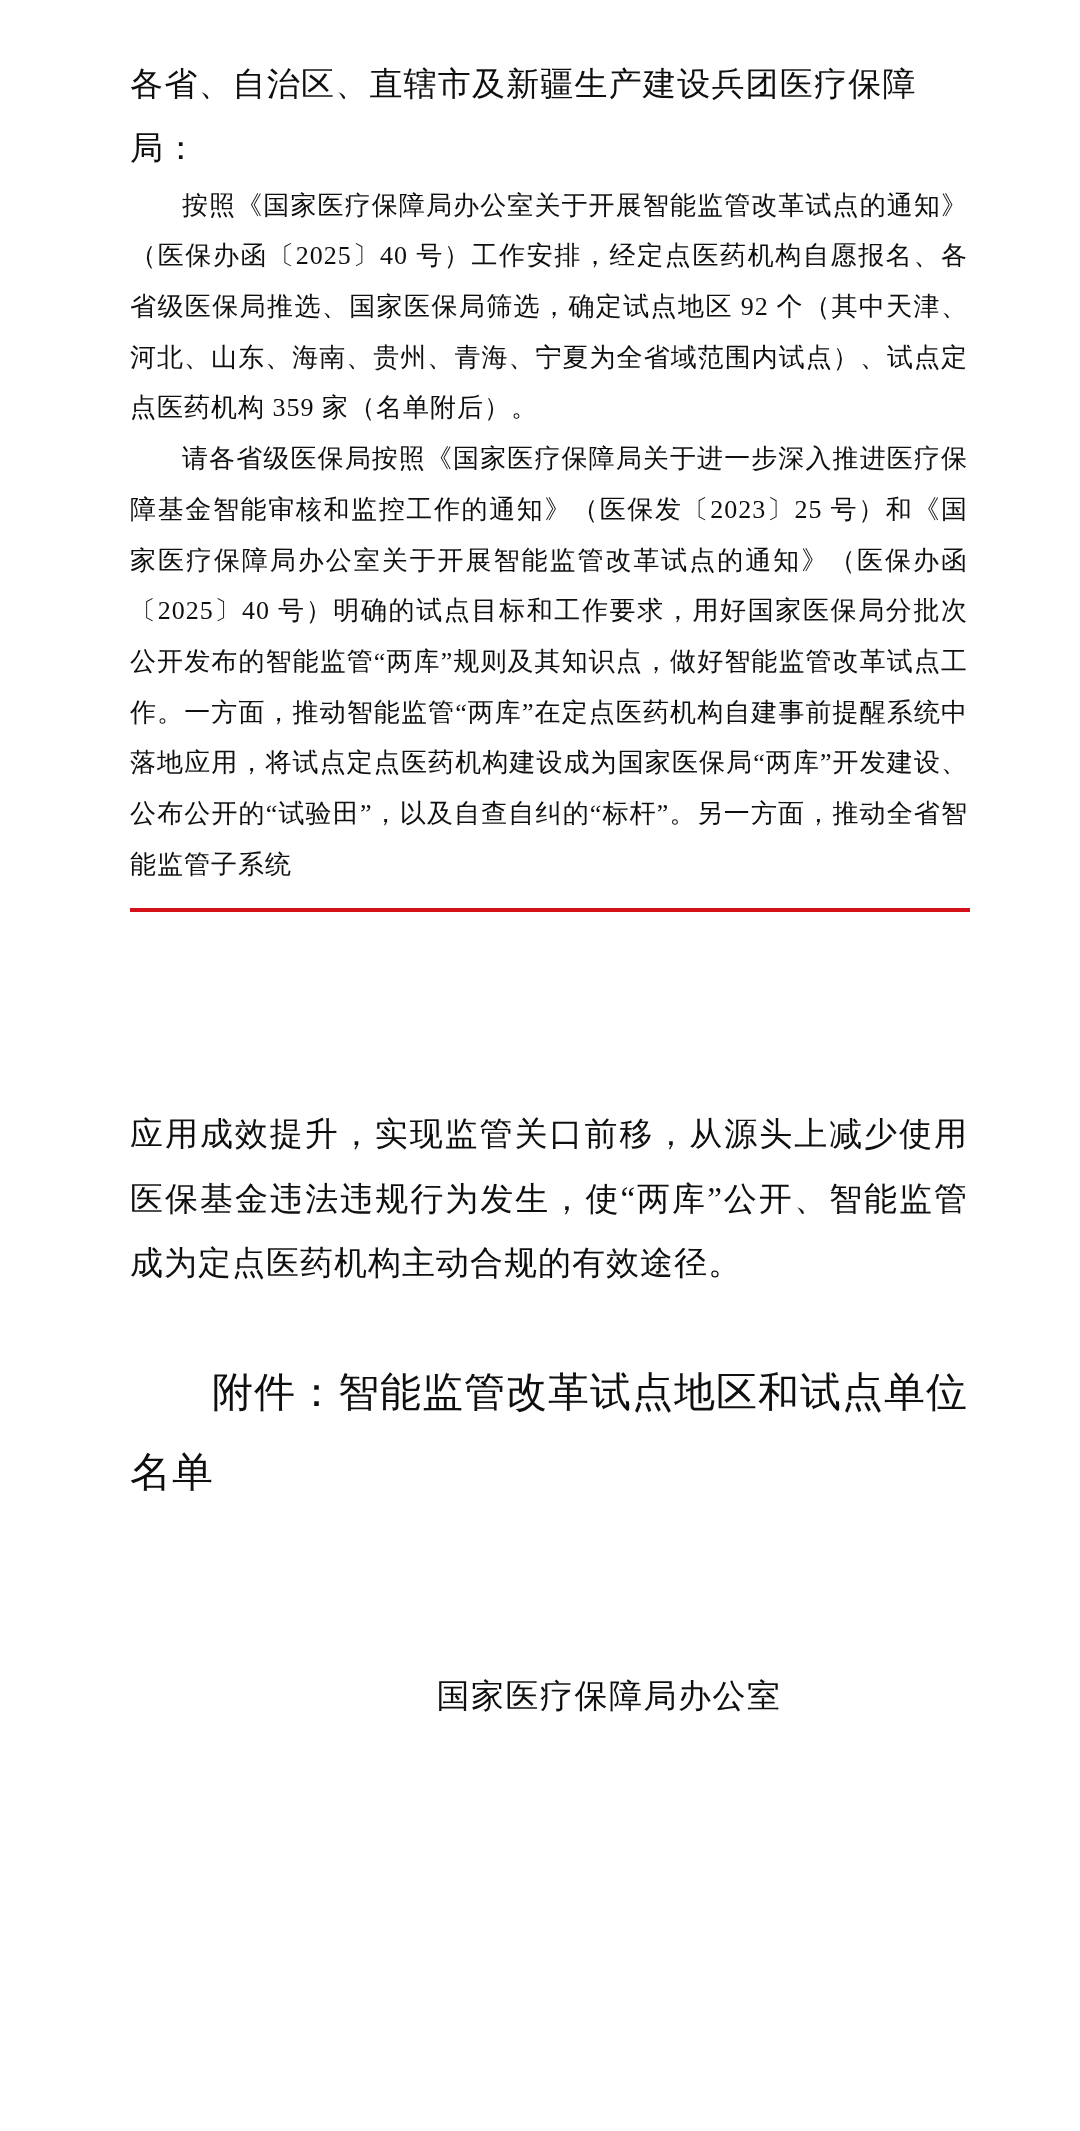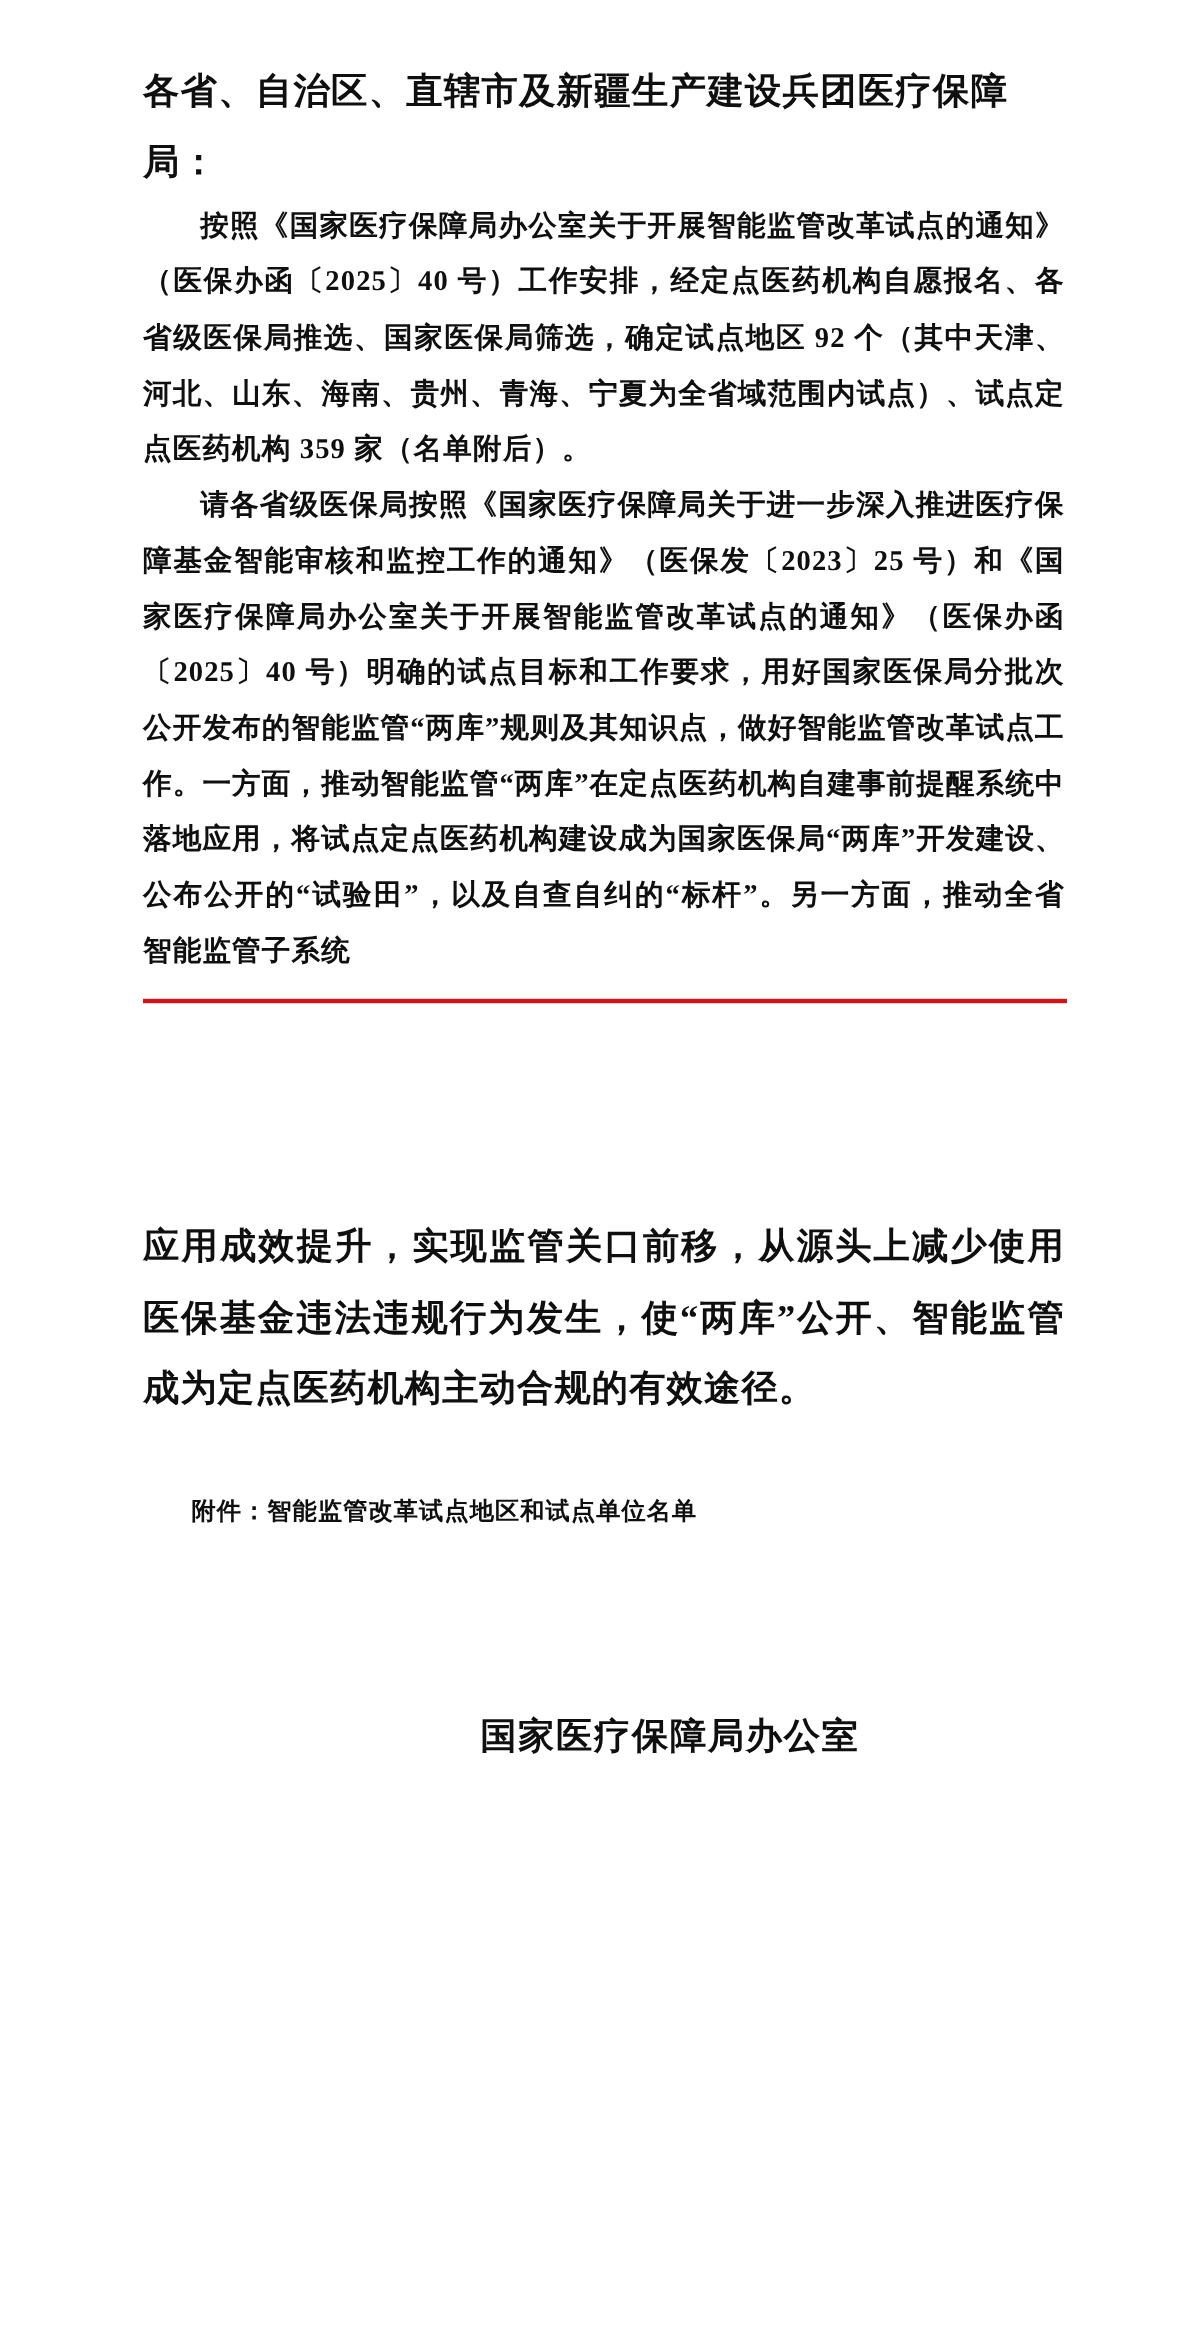--- a/index.html
+++ b/index.html
@@ -27,21 +27,20 @@
   }
   .title-line {
     font-size: 41px;
     font-weight: bold;
     letter-spacing: 2px;
     line-height: 1.55;
     color: #111;
   }
   .body-area {
     padding: 0 112px 0 130px;
-    font-weight: bold;
   }
   .salutation {
     font-size: 33px;
     line-height: 1.95;
     letter-spacing: 1.2px;
     margin-top: 52px;
   }
   p.para {
     font-size: 26px;
     line-height: 1.95;
@@ -62,21 +61,21 @@
   p.para-cont {
     font-size: 33px;
     line-height: 1.95;
     letter-spacing: 1.0px;
     text-align: justify;
     text-justify: inter-ideograph;
     margin: 0;
     text-indent: 0;
   }
   .attachment {
-    font-size: 22px;
+    font-size: 41px;
     line-height: 1.95;
     letter-spacing: 1.0px;
     margin-top: 58px;
     text-indent: 2em;
   }
   .signature {
     margin-top: 150px;
     text-align: center;
     padding-right: 0;
   }

